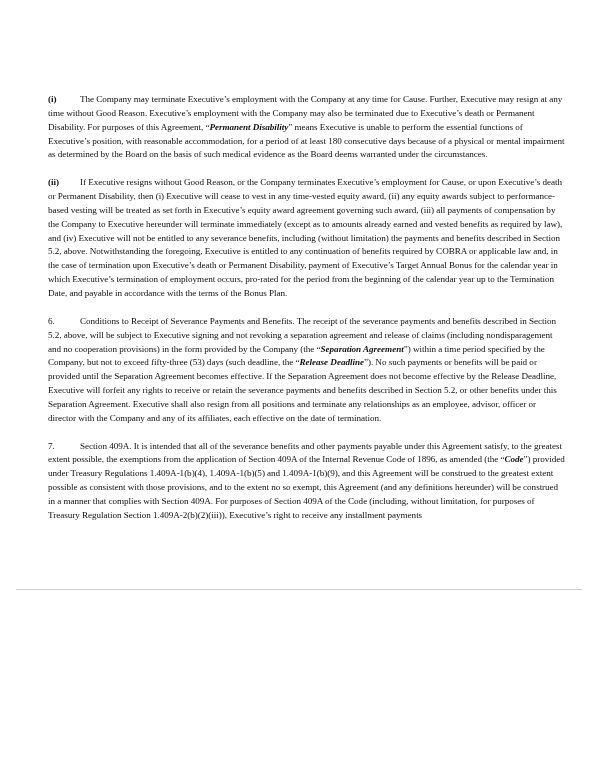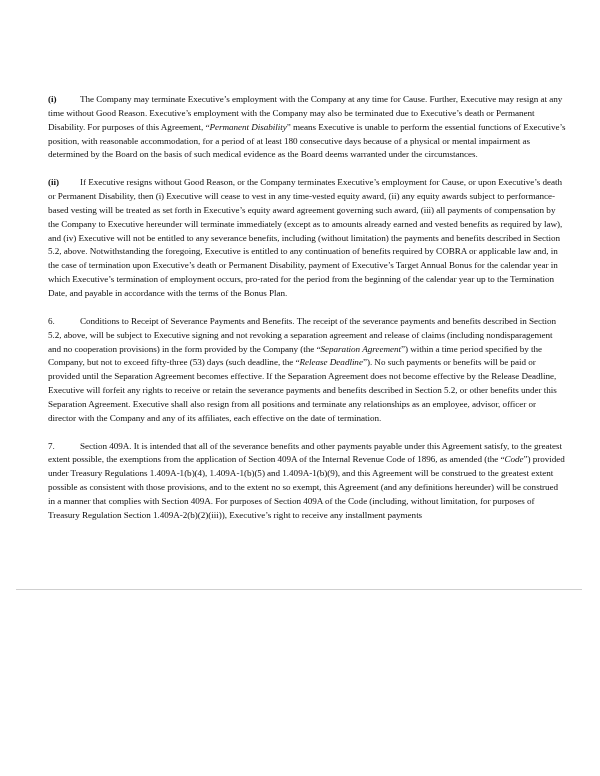--- a/index.html
+++ b/index.html
@@ -29,21 +29,21 @@
       letter-spacing: -0.05px;
     }
     .num {
       display: inline-block;
       width: 32px;
     }
     .num.bold {
       font-weight: bold;
     }
     .defterm {
-      font-weight: normal;
+      font-weight: bold;
       font-style: italic;
       margin-top: 17px;
     }
     .divider {
       position: absolute;
       left: 16px;
       top: 589px;
       width: 566px;
       height: 0;
       border-top: 1.5px solid #cfcfcf;

